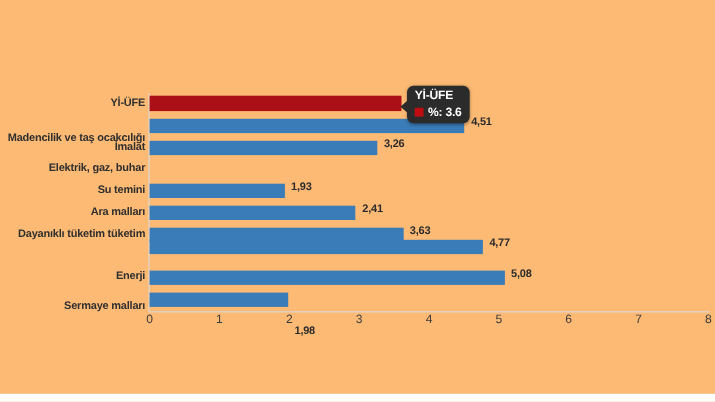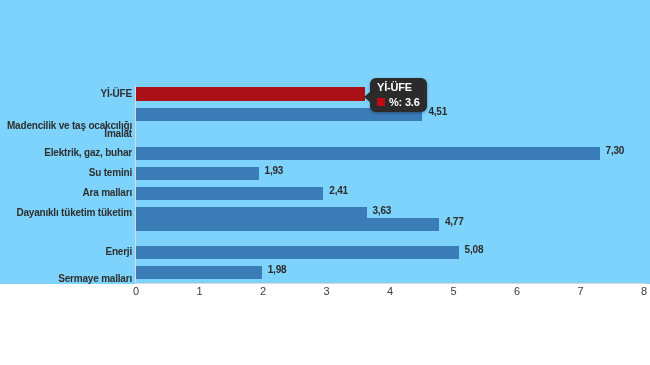--- a/index.html
+++ b/index.html
@@ -13,22 +13,22 @@
     position: relative;
     font-family: "Liberation Sans", sans-serif;
     overflow: hidden;
   }
 
   #chart-root {
     position: absolute;
     left: 0;
     top: 0;
     width: 650px;
-    height: 284px;
-    background: #7dd3fc;
+    height: 358px;
+    background: #fdba74;
   }
 
   
 
   #plot-area {
     position: absolute;
     left: 136px;
     top: 85px;
     width: 508px;
     height: 198px;
@@ -188,23 +188,23 @@
 
   <div id="plot-area">
       <div class="bar-row" style="top: 0px;">
         <div class="bar highlight" style="width: 228.6px;"></div>
         <div class="bar-value obscured" style="left: 234.6px;">3,60</div>
       </div>
       <div class="bar-row" style="top: 19.8px;">
         <div class="bar" style="width: 286.385px;"></div>
         <div class="bar-value" style="left: 292.385px;">4,51</div>
       </div>
-      <div class="bar-row" style="top: 59.4px;">
-        <div class="bar" style="width: 463.55px;"></div>
-        <div class="bar-value" style="left: 469.55px;">7,30</div>
+      <div class="bar-row" style="top: 39.6px;">
+        <div class="bar" style="width: 207.01px;"></div>
+        <div class="bar-value" style="left: 213.01px;">3,26</div>
       </div>
       <div class="bar-row" style="top: 79.2px;">
         <div class="bar" style="width: 122.555px;"></div>
         <div class="bar-value" style="left: 128.555px;">1,93</div>
       </div>
       <div class="bar-row" style="top: 99px;">
         <div class="bar" style="width: 187.325px;"></div>
         <div class="bar-value" style="left: 193.325px;">2,41</div>
       </div>
       <div class="bar-row" style="top: 118.8px;">
@@ -214,21 +214,21 @@
       <div class="bar-row" style="top: 130px; padding-left: 24px;">
         <div class="bar" style="width: 302.895px;"></div>
         <div class="bar-value" style="left: 308.895px;">4,77</div>
       </div>
       <div class="bar-row" style="top: 158.4px;">
         <div class="bar" style="width: 322.58px;"></div>
         <div class="bar-value" style="left: 328.58px;">5,08</div>
       </div>
       <div class="bar-row" style="top: 178.2px;">
         <div class="bar" style="width: 125.73px;"></div>
-        <div class="bar-value" style="left: 131.73px;">1,98</div>
+        <div class="bar-value" style="left: 131.73px; margin-top: 32px;">1,98</div>
       </div>
     </div>
 
   <div id="x-axis">
       <div class="x-tick" style="left: 0px;">0</div>
       <div class="x-tick" style="left: 63.5px;">1</div>
       <div class="x-tick" style="left: 127px;">2</div>
       <div class="x-tick" style="left: 190.5px;">3</div>
       <div class="x-tick" style="left: 254px;">4</div>
       <div class="x-tick" style="left: 317.5px;">5</div>

